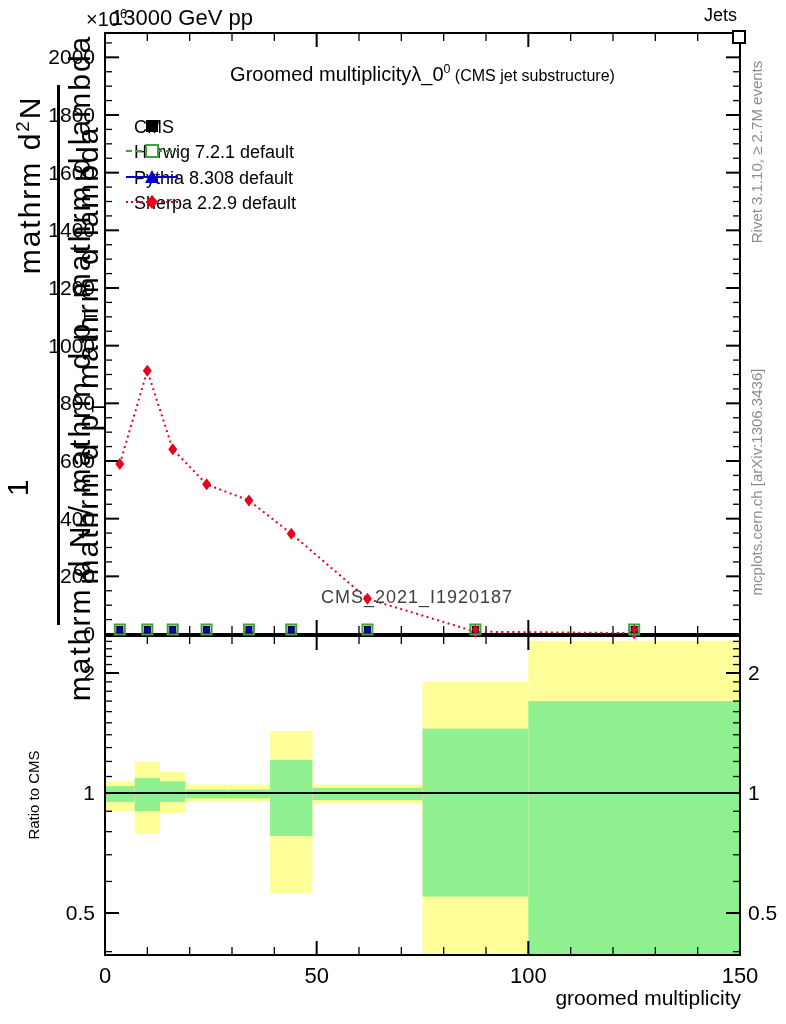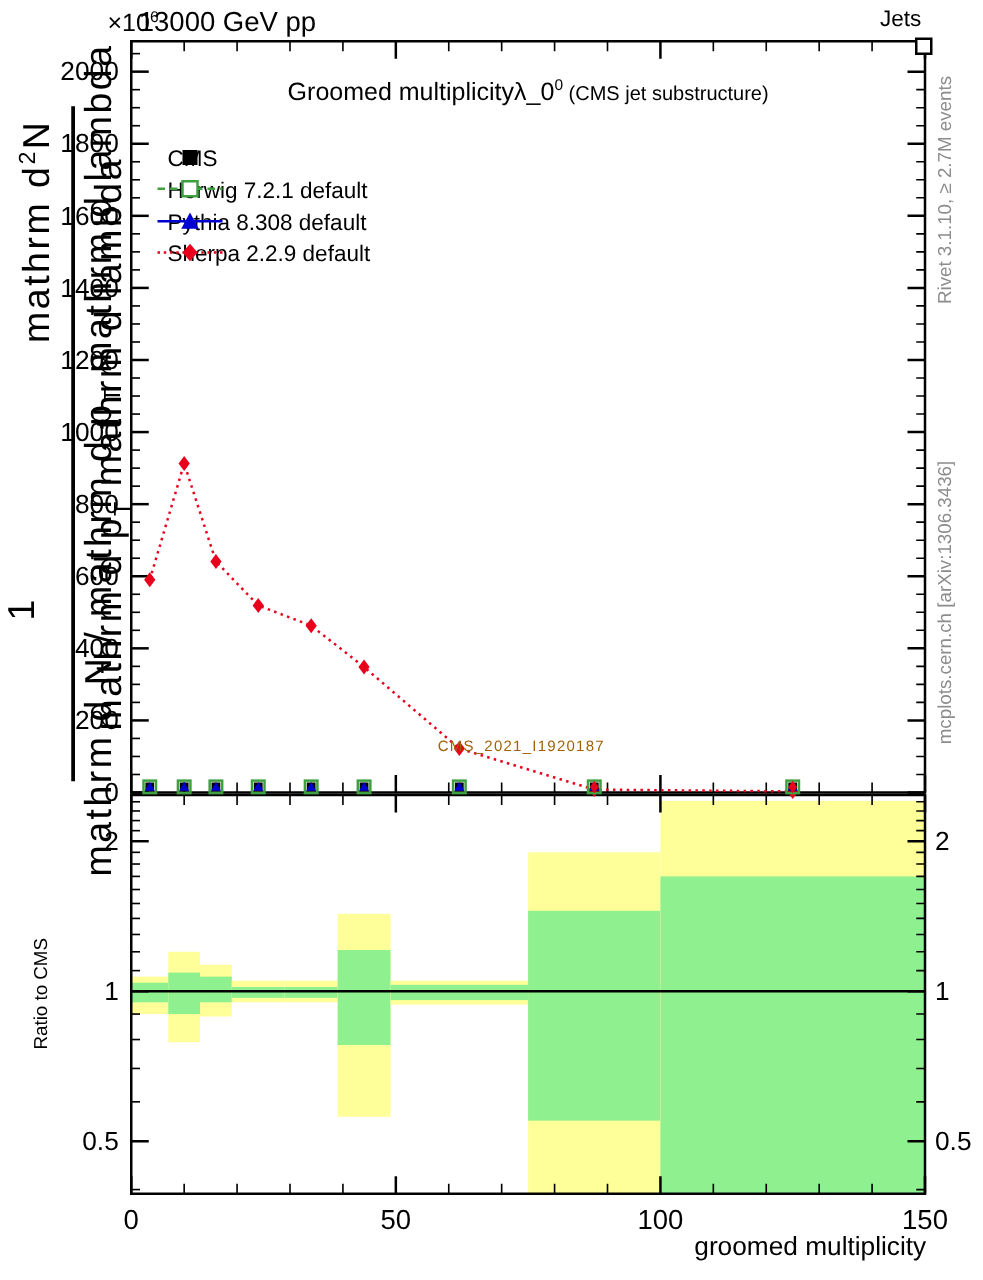--- a/index.html
+++ b/index.html
@@ -330,21 +330,21 @@
       </div>
       <div class="legend-row" style="left: 124px; top: 192px;">
         <svg width="56" height="20">
           <line x1="2" y1="10" x2="54" y2="10" stroke="#e8001c" stroke-width="2" stroke-dasharray="2 3"></line>
           <polygon points="28,3 34,10 28,17 22,10" fill="#e8001c"></polygon>
         </svg>
         <span class="lab">Sherpa 2.2.9 default</span>
       </div>
     </div>
 
-  <div class="abs" style="left:417px;top:597px;transform:translate(-50%,-50%);font-size:12px;color:#a16207;letter-spacing:1px;">CMS_2021_I1920187</div>
+  <div class="abs" style="left:417px;top:597px;transform:translate(-50%,-50%);font-size:18px;color:#404040;letter-spacing:1px;">CMS_2021_I1920187</div>
 
   <div class="vtext ylab" style="left:30px;top:185px;"><span>mathrm d</span><span class="sup">2</span><span>N</span></div>
   <div class="frac-bar" style="left:57px;top:85px;width:3px;height:540px;"></div>
   <div class="vtext ylab" style="left:88px;top:355px;"><span>mathrm d p</span><span class="sub">T</span><span> mathrm d lambda</span></div>
   <div class="vtext ylab" style="left:80px;top:368px;"><span>mathrm d N / mathrm d p</span><span class="sub">T</span><span> mathrm d lambda</span></div>
   <div class="vtext ylab" style="left:18px;top:487px;">1</div>
 
   <div class="vtext" style="left:33px;top:795px;font-size:15px;">Ratio to CMS</div>
 
   <div class="vtext gray" style="left:756px;top:152px;font-size:15px;">Rivet 3.1.10, ≥ 2.7M events</div>

